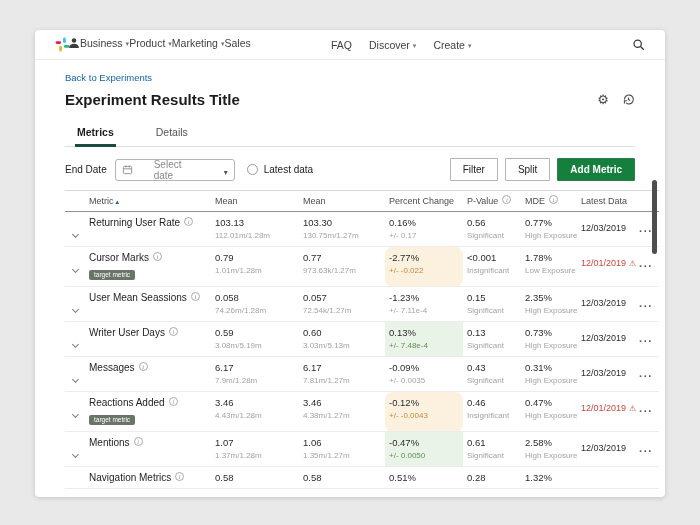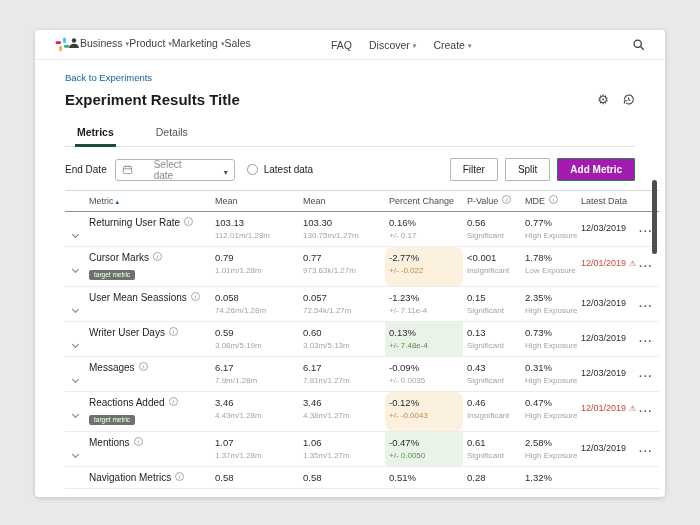--- a/index.html
+++ b/index.html
@@ -39,21 +39,21 @@
   .controls { display:flex; align-items:center; margin:11px 0 9px; }
   .end-date-label { font-size:10px; color:#222; margin-right:8px; }
   .date-input { width:120px; height:22px; border:1px solid #b5b5b5; border-radius:3px; display:flex; align-items:center; padding:0 6px; gap:21px; cursor:pointer; background:#fff; }
   .date-input .ph { font-size:10px; color:#8a8a8a; }
   .input-caret { margin-left:auto; }
   .input-caret::before { content:"\25BE"; font-size:8px; color:#555; }
   .radio { width:11px; height:11px; border:1px solid #9a9a9a; border-radius:50%; margin-left:12px; cursor:pointer; background:#fff; flex:none; }
   .latest-label { font-size:10px; color:#222; margin-left:6px; }
   .controls-right { margin-left:auto; display:flex; gap:7px; }
   .btn { height:23px; padding:0 12px; border:1px solid #b5b5b5; border-radius:1px; background:#fff; font-size:10px; color:#222; display:flex; align-items:center; cursor:pointer; font-family:inherit; }
-  .btn-primary { background:#a21caf; border-color:#2e7d4f; color:#fff; font-weight:bold; }
+  .btn-primary { background:#15803d; border-color:#2e7d4f; color:#fff; font-weight:bold; }
   
   .table-wrap { position:relative; }
   table.results { width:100%; border-collapse:collapse; table-layout:fixed; border-top:1px solid #d8d8d8; }
   tr.group-row th { font-size:9.5px; font-weight:bold; color:#1f1f1f; text-align:left; padding:5px 4px 4px; border-bottom:1px solid #e3e3e3; }
   tr.col-row th { font-size:9px; font-weight:normal; color:#4d4d4d; text-align:left; padding:4px 4px 5px; border-bottom:1px solid #8f8f8f; white-space:nowrap; }
   .sort-col { color:#1264a3; cursor:pointer; }
   .sort-caret::before { content:"\25B4"; font-size:7px; color:#1264a3; margin-left:2px; }
   td { vertical-align:top; border-bottom:1px solid #ececec; padding:5px 4px; }
   .exp-cell { text-align:center; padding-top:11px; }
   .chev { display:inline-block; width:5px; height:5px; border-right:1.4px solid #7e7e7e; border-bottom:1.4px solid #7e7e7e; transform:rotate(45deg); cursor:pointer; }

